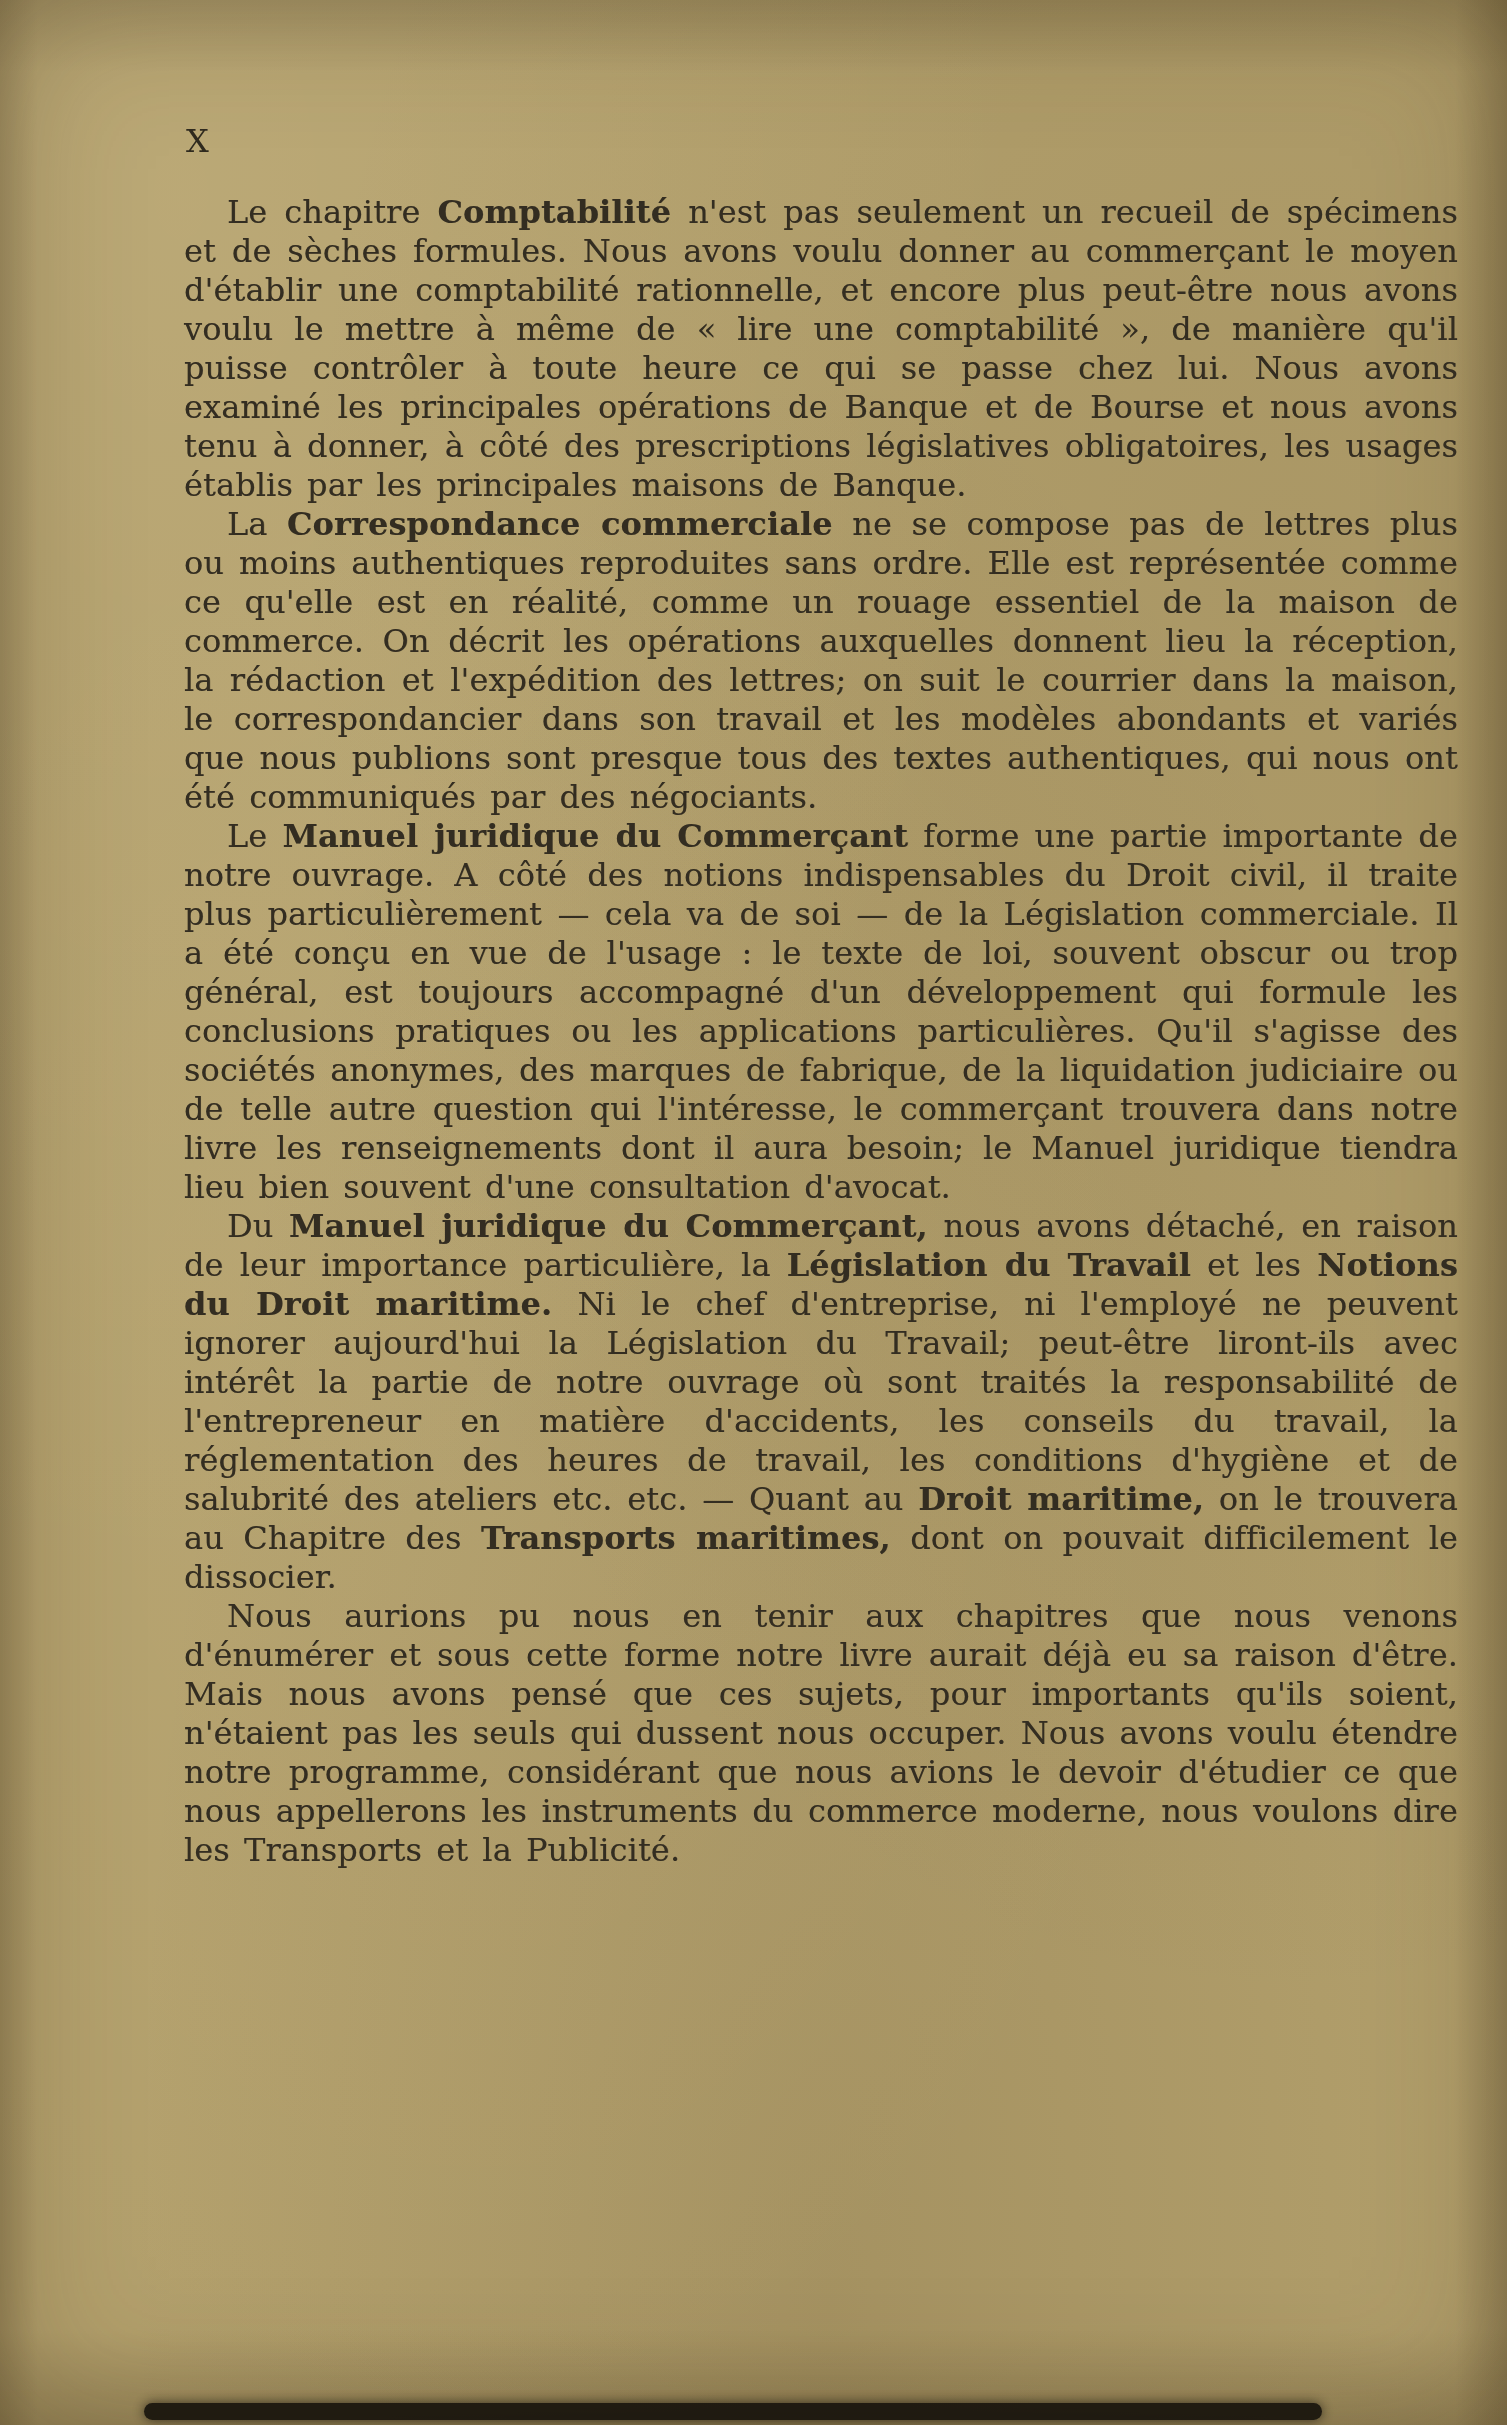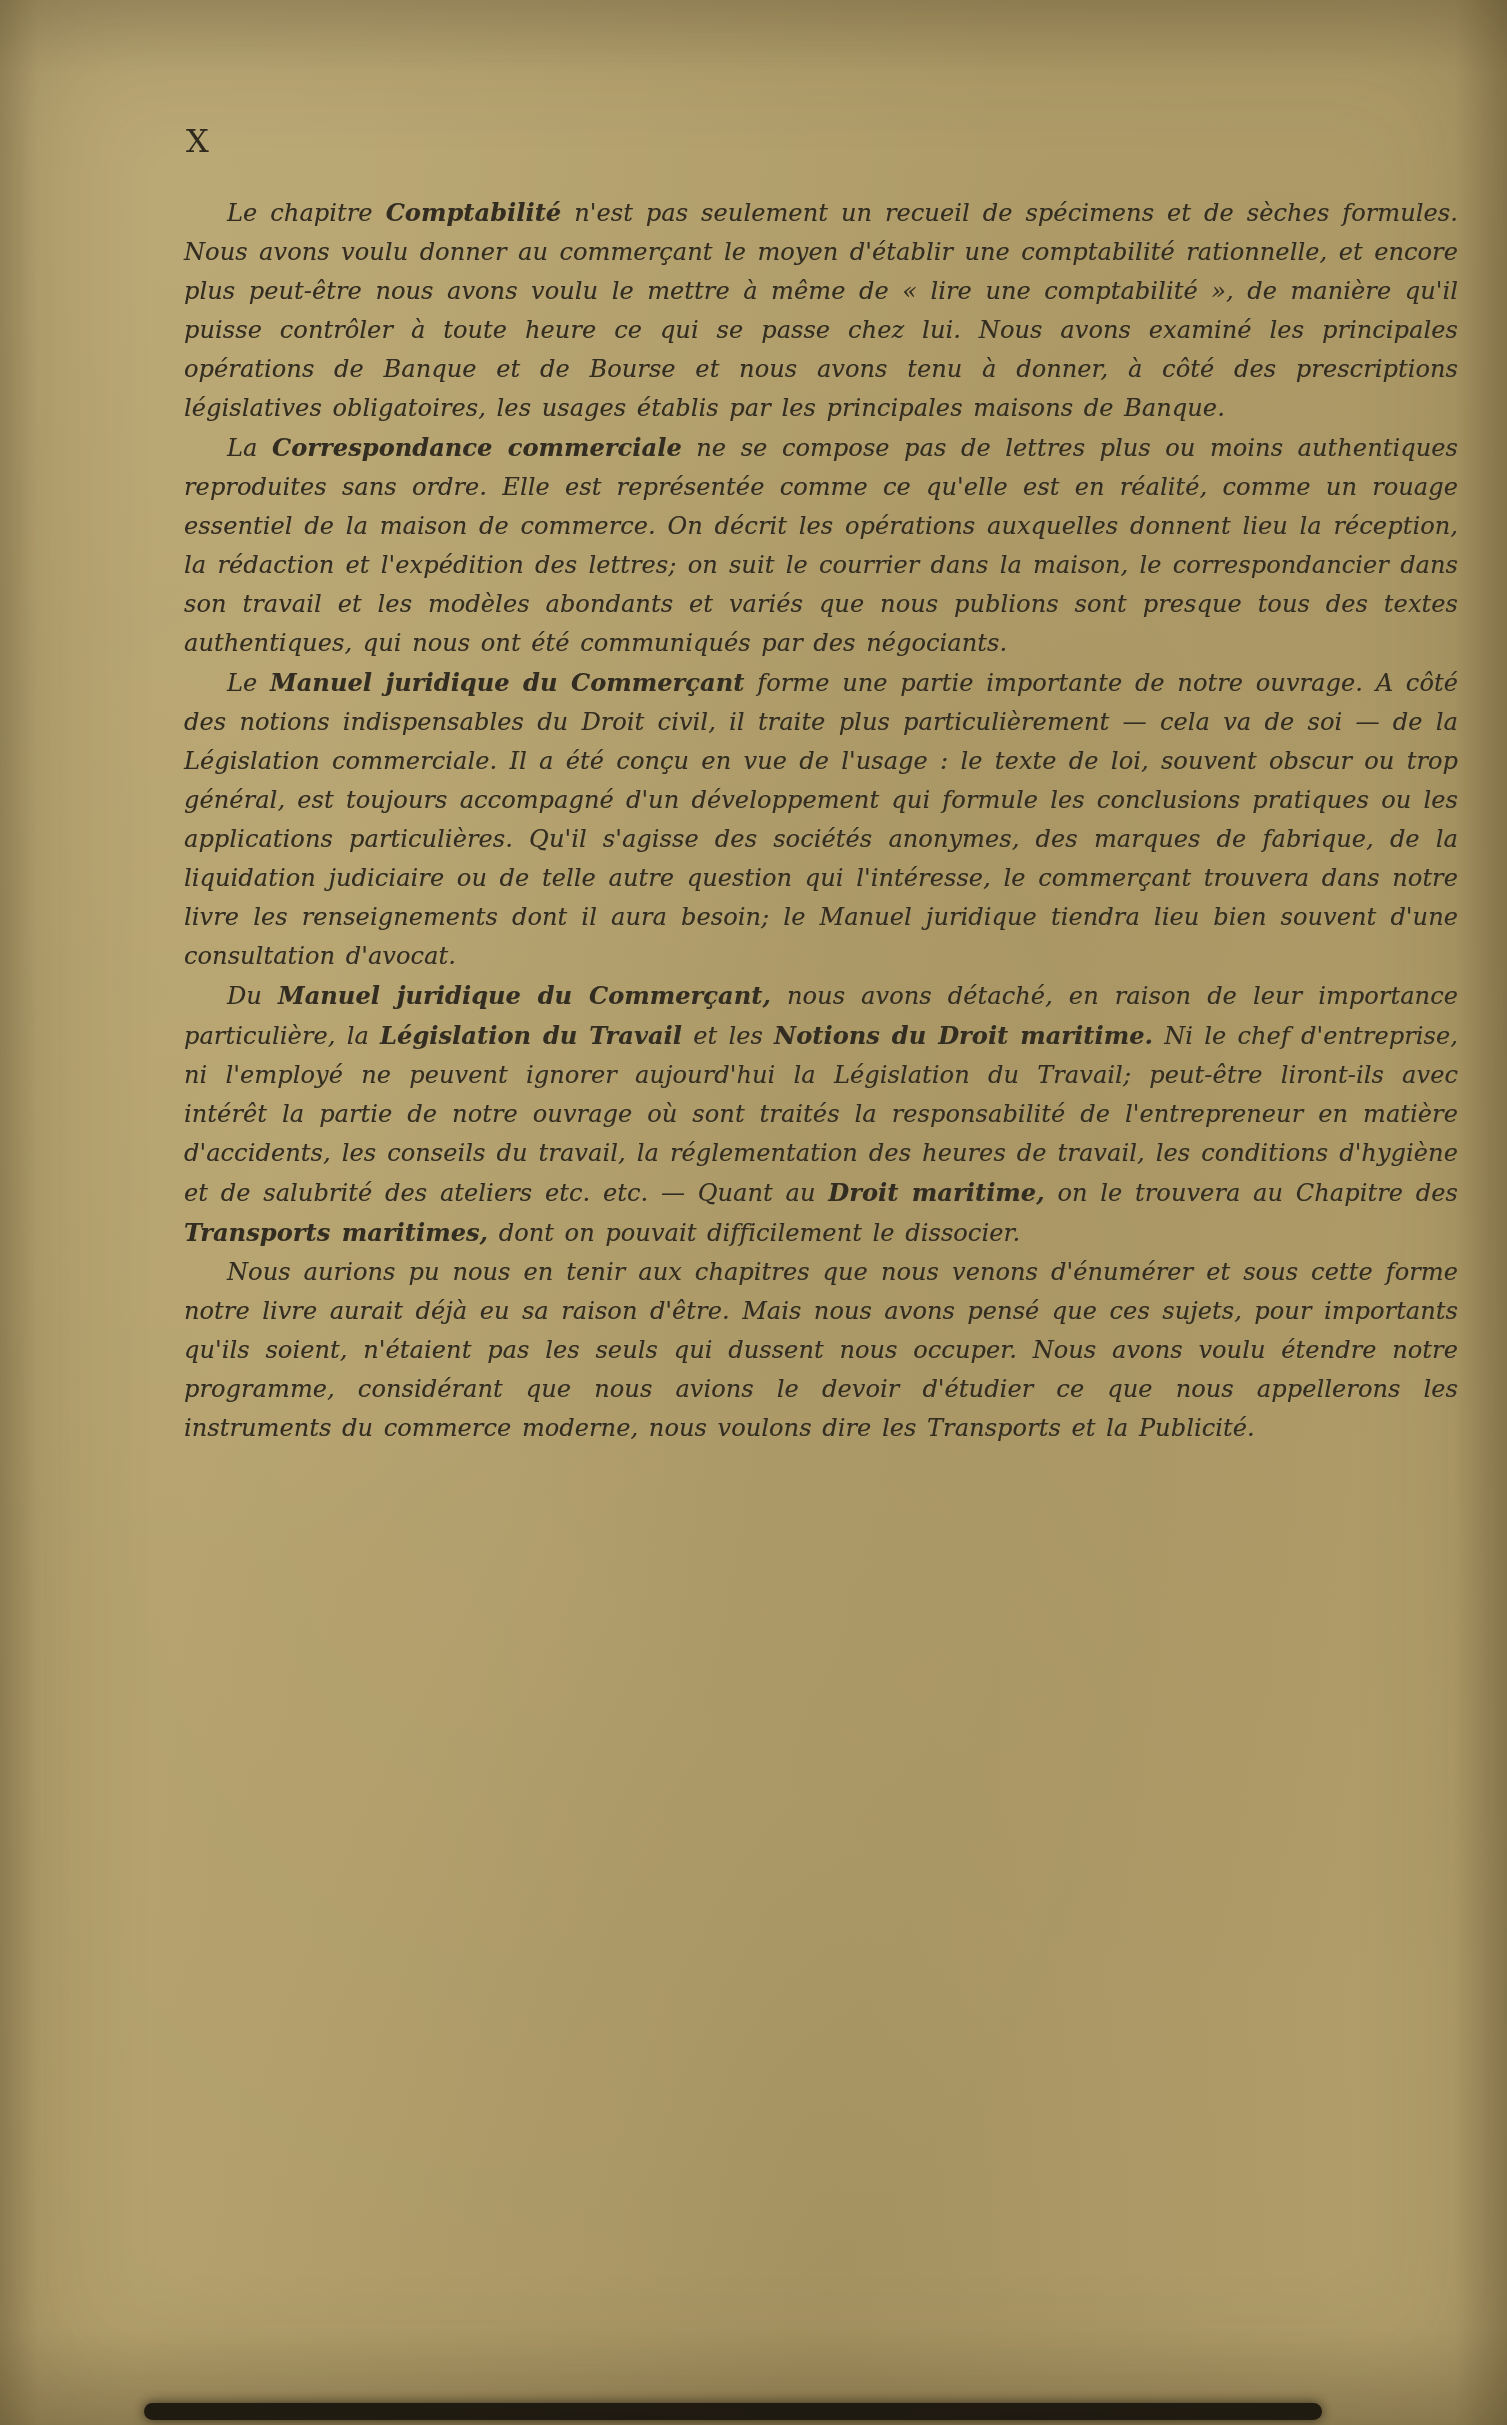--- a/index.html
+++ b/index.html
@@ -31,22 +31,21 @@
     font-size: 32px;
     font-style: normal;
     letter-spacing: 1.3px;
     color: #2f2a1e;
   }
   .text-block {
     position: absolute;
     left: 184px;
     top: 193px;
     width: 1274px;
-    font-style: italic;
-    font-size: 24px;
+    font-size: 32px;
     line-height: 39px;
     text-align: justify;
     word-spacing: 0.12em;
     letter-spacing: 0.1px;
     color: #332d21;
     text-shadow: 0.3px 0.3px 0.4px rgba(51,45,33,0.35);
   }
   .text-block p {
     margin: 0;
     text-indent: 43px;

